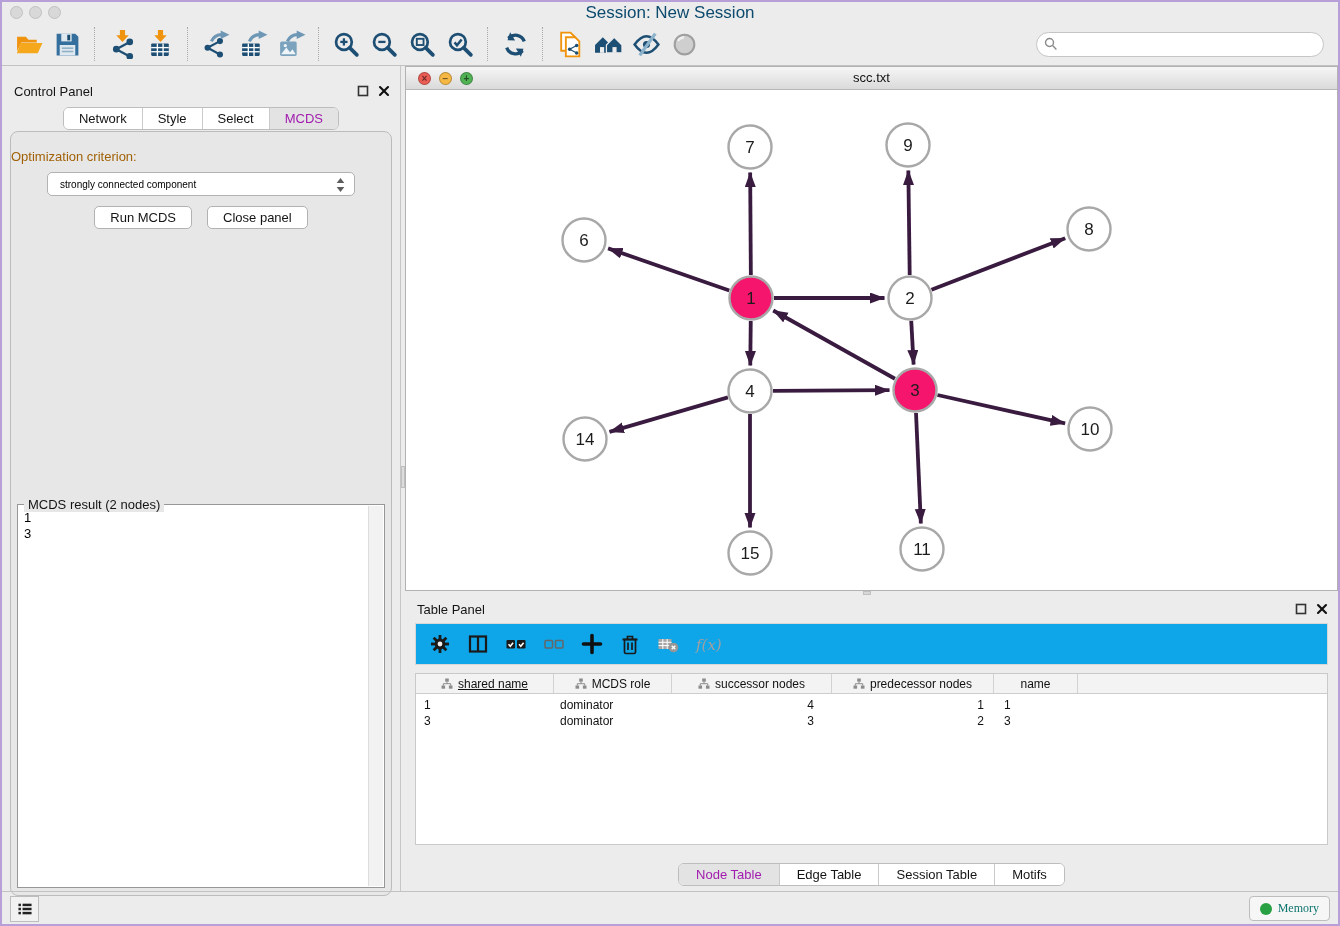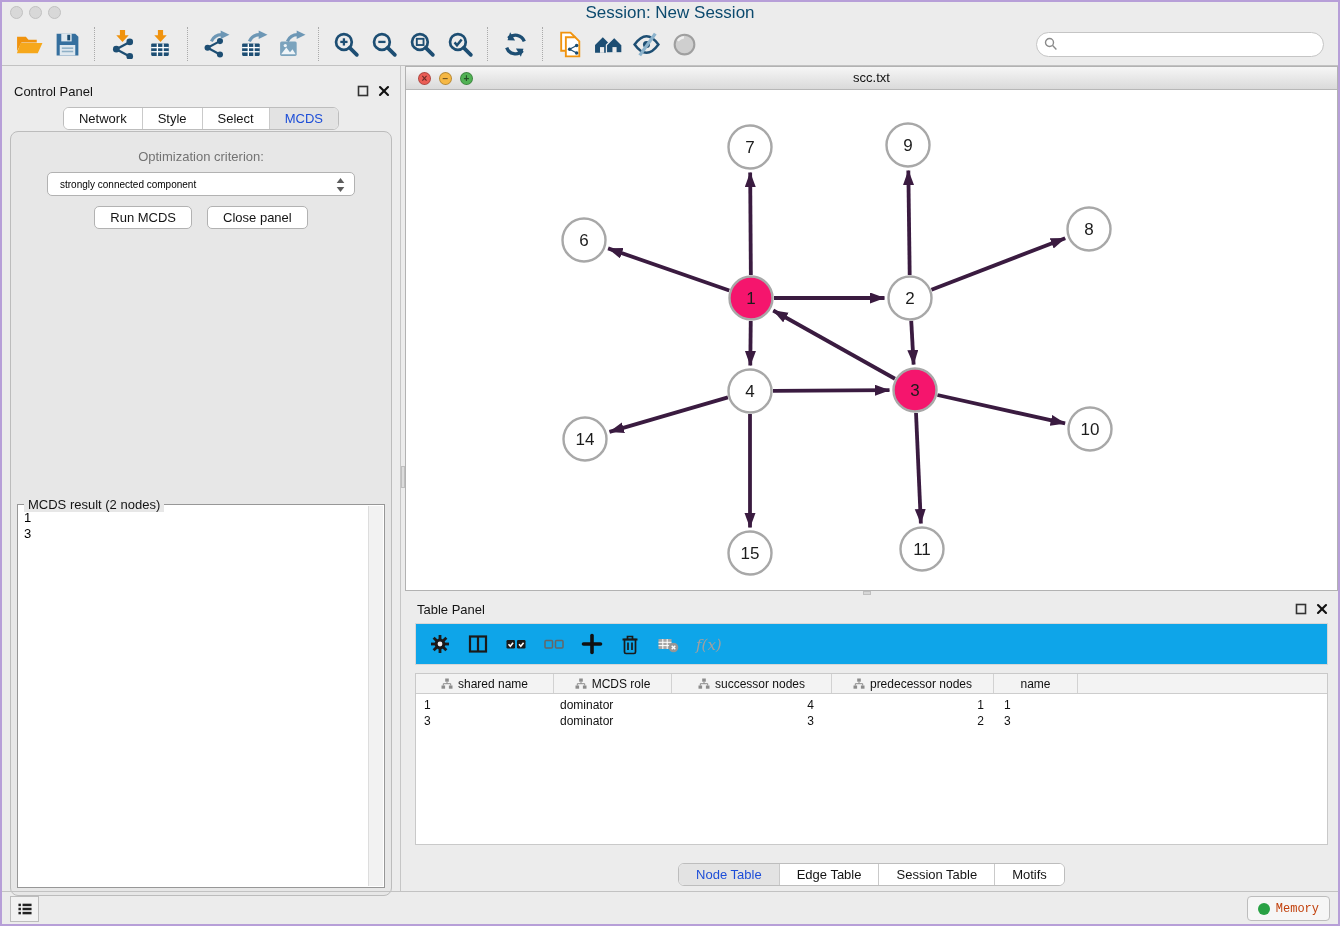--- a/index.html
+++ b/index.html
@@ -24,23 +24,23 @@
   
   #control-panel{position:absolute;left:2px;top:77px;width:398px;height:825px}
   .panel-title{position:absolute;left:12px;top:7px;font-size:13px;color:#141414}
   .panel-btns{position:absolute;right:10px;top:8px;display:flex;gap:9px;align-items:center}
   .mini-btn{width:12px;height:12px;background:none;border:none;padding:0;cursor:pointer}
   .mini-btn svg{width:12px;height:12px;display:block}
   .cp-tabs{position:absolute;top:30px;left:0;right:0;display:flex;justify-content:center}
   .seg-group{display:flex;border:1px solid #bdbdbd;border-radius:6px;overflow:hidden;background:#fff}
   .seg{padding:3px 15px;font-size:13px;background:#fff;color:#141414;border:none;border-left:1px solid #cacaca;cursor:pointer;font-family:inherit}
   .seg:first-child{border-left:none}
-  .seg.active{background:#e3e3e3;color:#1d4ed8}
+  .seg.active{background:#e3e3e3;color:#a21caf}
   .cp-body{position:absolute;left:8px;right:8px;top:54px;bottom:6px;border:1px solid #bcbcbc;border-radius:8px;background:#e7e7e7}
-  .opt-label{position:absolute;top:17px;width:100%;text-align:center;font-size:13px;color:#737373}
+  .opt-label{position:absolute;top:17px;width:100%;font-size:13px;color:#a16207}
   .dropdown{position:absolute;left:36px;right:36px;top:40px;height:24px;background:#fff;border:1px solid #b2b2b2;border-radius:5px;font-size:10px;display:flex;align-items:center;padding:0 26px 0 12px;cursor:pointer}
   .dd-chev{position:absolute;right:9px;top:5px;width:9px;height:14px}
   .btn-row{position:absolute;top:74px;width:100%;display:flex;justify-content:center;gap:15px}
   .btn{background:#fff;border:1px solid #b2b2b2;border-radius:5px;font-size:13px;padding:3px 15px;color:#141414;cursor:pointer;font-family:inherit}
   .result-box{position:absolute;left:6px;right:6px;top:372px;bottom:7px;border:1px solid #979797;background:#fff}
   .result-title{position:absolute;top:-8px;left:6px;background:#e7e7e7;padding:0 4px;font-size:13px;color:#141414}
   .result-list{position:absolute;inset:3px 18px 3px 3px;font-size:13px;line-height:16px;padding:2px 3px;overflow:hidden}
   .result-scroll{position:absolute;top:1px;bottom:1px;right:1px;width:15px;background:#f2f2f2;border-left:1px solid #ddd}
 
   
@@ -73,21 +73,21 @@
   .ar{text-align:right;padding-right:18px}
   .ar2{text-align:right;padding-right:10px}
   .al3{text-align:left;padding-left:10px}
   .tp-tabs{position:absolute;top:268px;left:0;right:0;display:flex;justify-content:center}
   .tp-tabs .seg{padding:3px 17px}
 
   
   #status-bar{position:absolute;left:2px;right:2px;top:891px;bottom:2px;border-top:1px solid #c2c2c2}
   .sb-left-btn{position:absolute;left:8px;top:4px;width:29px;height:26px;background:#f2f2f2;border:1px solid #bdbdbd;display:flex;align-items:center;justify-content:center;cursor:pointer}
   .sb-left-btn svg{width:18px;height:18px}
-  .memory-btn{position:absolute;right:8px;top:4px;height:25px;background:#f6f6f6;border:1px solid #bdbdbd;border-radius:4px;display:flex;align-items:center;gap:6px;padding:0 10px;font-size:12px;color:#c2410c;cursor:pointer;font-family:Liberation Mono, monospace}
+  .memory-btn{position:absolute;right:8px;top:4px;height:25px;background:#f6f6f6;border:1px solid #bdbdbd;border-radius:4px;display:flex;align-items:center;gap:6px;padding:0 10px;font-size:12px;color:#0f766e;cursor:pointer;font-family:Liberation Serif, serif}
   .memory-dot{width:12px;height:12px;border-radius:50%;background:#28a144}
 </style>
 </head>
 <body>
 
 <div id="window">
 
   <div class="titlebar">
     <span class="tl-dot" style="left:8px"></span>
     <span class="tl-dot" style="left:27px"></span>
@@ -491,21 +491,21 @@
           </svg>
         </button>
         <button class="tp-btn">
           <svg viewBox="0 0 26 22" style="width: 26px;">
             <text x="1" y="16.5" font-family="DejaVu Serif, serif" font-style="italic" font-size="15" fill="#a0a0a0">f(x)</text>
           </svg>
         </button>
       </div>
     <div class="tbl">
       <div class="tbl-head" id="tbl-head">
-          <div class="th" style="width: 138px;">
+          <div class="th" style="width: 138px; text-decoration: underline;">
             <svg viewBox="0 0 12 12">
               <g fill="#8c8c8c">
                 <rect x="4.2" y="0.5" width="3.6" height="3.2"></rect>
                 <rect x="0.5" y="7.5" width="3.6" height="3.2"></rect>
                 <rect x="7.9" y="7.5" width="3.6" height="3.2"></rect>
               </g>
               <g stroke="#8c8c8c" stroke-width="1" fill="none">
                 <path d="M6 3.7v2M2.3 7.5V5.7h7.4v1.8"></path>
               </g>
             </svg>

